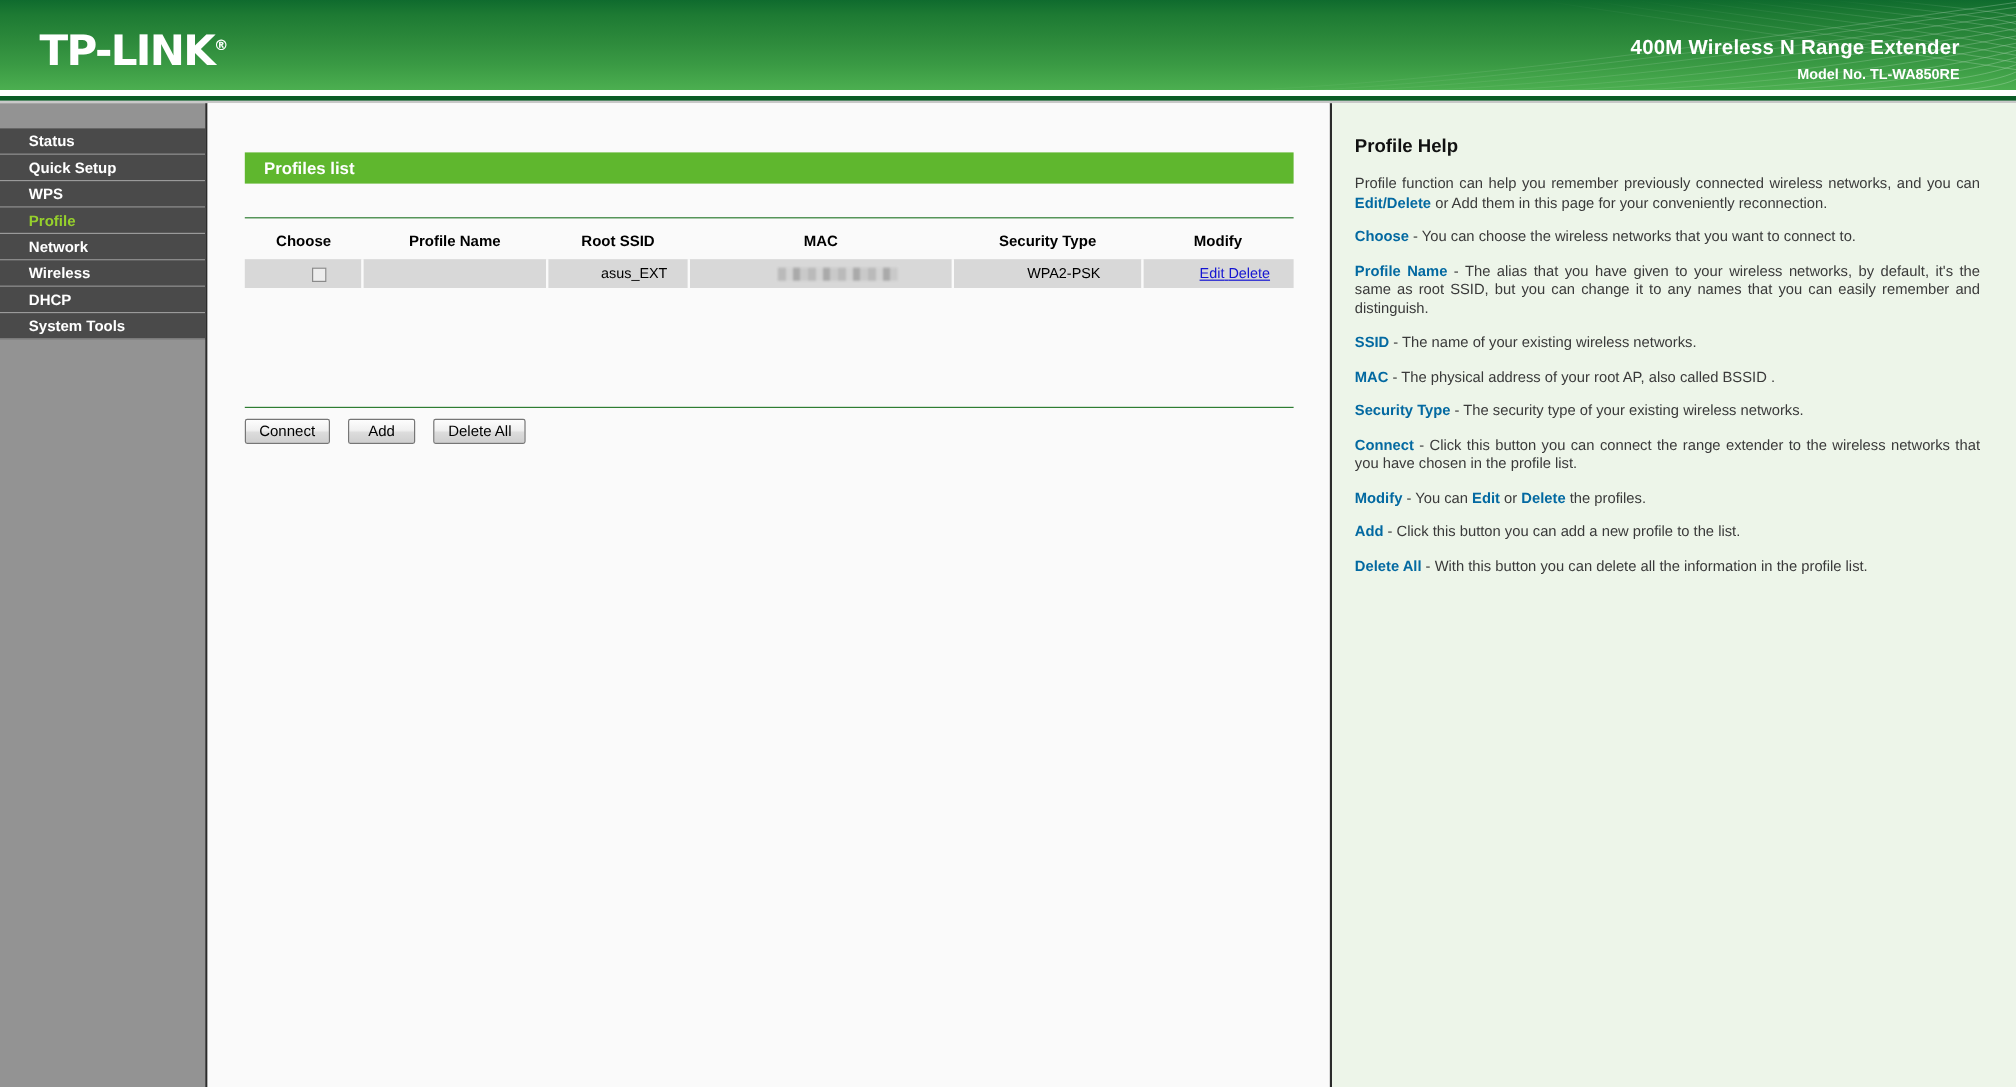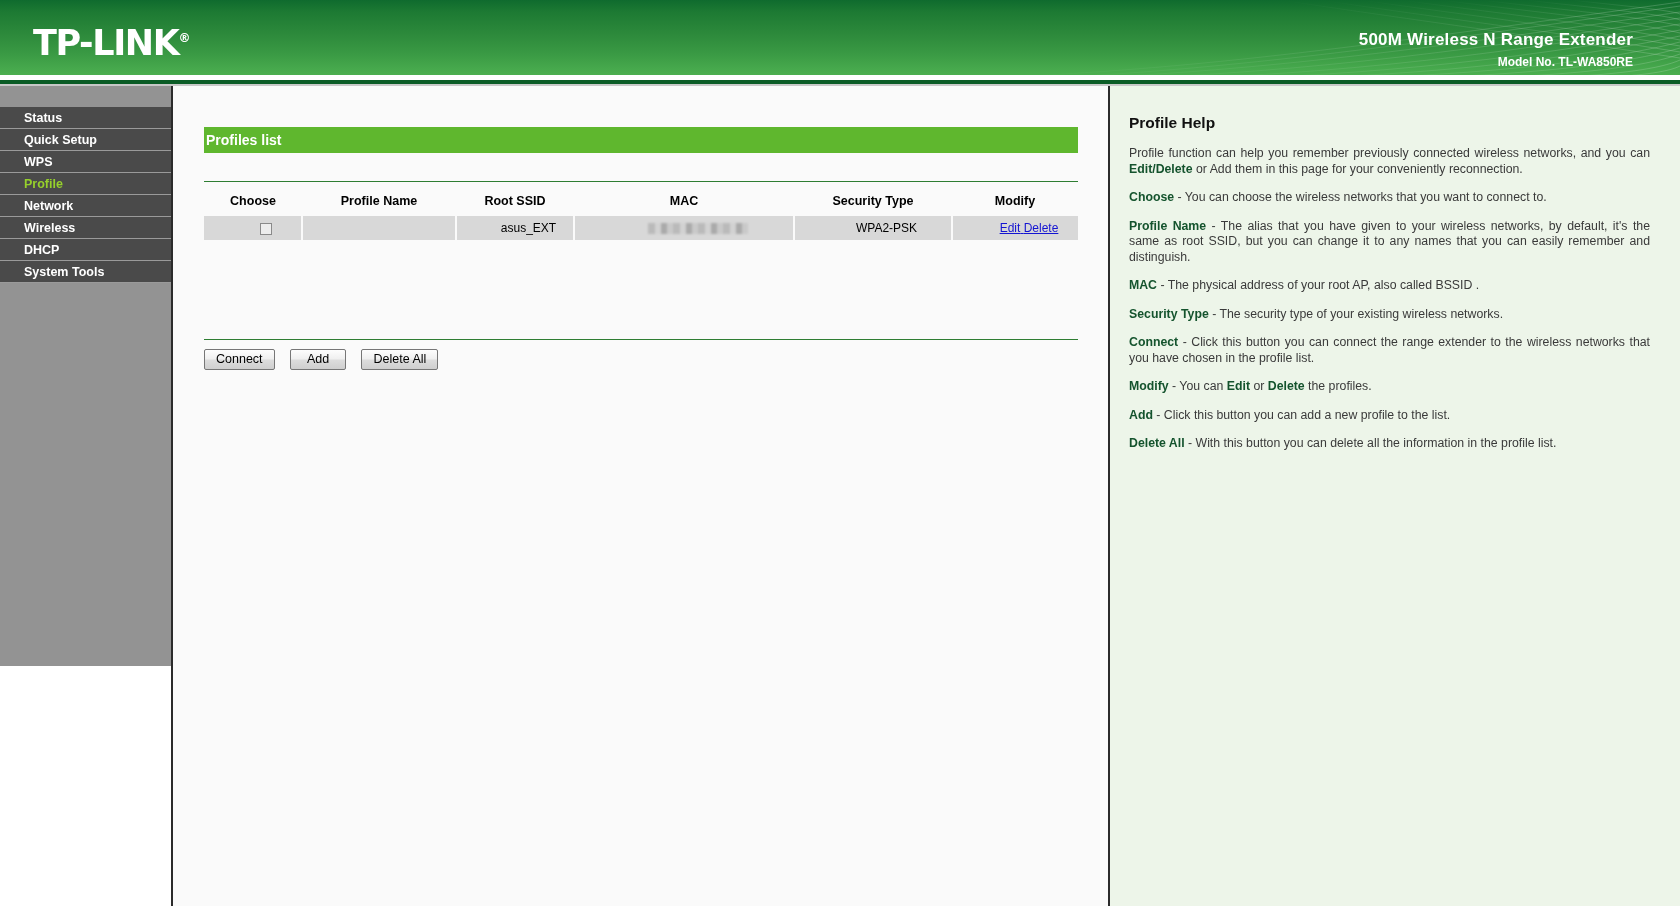--- a/index.html
+++ b/index.html
@@ -52,21 +52,21 @@
   }
   .header-underline2 {
     position: absolute; top: 84px; left: 0;
     width: 1680px; height: 2px;
     background: #c8c8c8;
   }
 
   
   .sidebar {
     position: absolute; left: 0; top: 86px;
-    width: 171px; height: 580px;
+    width: 171px; height: 820px;
     background: #939393;
   }
   .menu { position: absolute; top: 21px; left: 0; width: 171px; }
   .menu-item {
     height: 22px;
     background: #4a4a4a;
     border-bottom: 1px solid #9a9a9a;
     color: #ffffff;
     font-size: 12.5px;
     font-weight: bold;
@@ -93,21 +93,21 @@
     width: 935px; height: 820px;
     background: #fafafa;
   }
   .panel-title {
     position: absolute; left: 31px; top: 41px;
     width: 874px; height: 26px;
     background: #5fb72e;
     color: #ffffff;
     font-size: 14px; font-weight: bold;
     line-height: 26px;
-    padding-left: 2px;
+    padding-left: 16px;
   }
   .rule {
     position: absolute; left: 31px;
     width: 874px; height: 1px;
     background: #2e7d32;
   }
   .rule-top { top: 95px; }
   .rule-bottom { top: 253px; }
 
   
@@ -209,21 +209,21 @@
     font-weight: bold;
     color: #111111;
   }
   .help p {
     margin: 0 0 13px 0;
     font-size: 12.3px;
     line-height: 15.5px;
     color: #3a3a3a;
     text-align: justify;
   }
-  .help b { color: #14532d; font-weight: bold; }
+  .help b { color: #0369a1; font-weight: bold; }
 </style>
 </head>
 <body>
 
 <div class="header">
   <svg class="header-swoosh" viewBox="0 0 700 80" preserveAspectRatio="none">
     <defs>
       <linearGradient id="sg" x1="0" y1="0" x2="1" y2="0">
         <stop offset="0%" stop-color="#ffffff" stop-opacity="0"></stop>
         <stop offset="100%" stop-color="#ffffff" stop-opacity="0.5"></stop>
@@ -246,21 +246,21 @@
       <path d="M340,0 C460,18 575,32 700,52"></path>
       <path d="M380,0 C495,16 605,30 700,46"></path>
       <path d="M420,0 C525,14 630,26 700,40"></path>
       <path d="M460,0 C555,12 655,22 700,33"></path>
       <path d="M500,0 C585,10 670,18 700,26"></path>
       <path d="M545,0 C615,8 682,14 700,20"></path>
       <path d="M590,0 C645,6 690,10 700,14"></path>
     </g>
   </svg>
   <div class="logo"><span>TP-LINK</span><sup>®</sup></div>
-  <div class="model-title">500M Wireless N Range Extender</div>
+  <div class="model-title">400M Wireless N Range Extender</div>
   <div class="model-no">Model No. TL-WA850RE</div>
 </div>
 <div class="header-underline"></div>
 <div class="header-underline2"></div>
 
 <div class="sidebar">
   <div class="menu" id="menu">
       <div class="menu-item">Status</div>
       <div class="menu-item">Quick Setup</div>
       <div class="menu-item">WPS</div>
@@ -320,20 +320,21 @@
 
 <div class="help">
   <h2>Profile Help</h2>
 
   <p><span>Profile function can help you remember previously connected wireless networks, and you can </span><b>Edit/Delete</b><span> or Add them in this page for your conveniently reconnection.</span></p>
 
   <p><b>Choose</b><span> - You can choose the wireless networks that you want to connect to.</span></p>
 
   <p><b>Profile Name</b><span> - The alias that you have given to your wireless networks, by default, it's the same as root SSID, but you can change it to any names that you can easily remember and distinguish.</span></p>
 
+  <p><b>SSID</b><span> - The name of your existing wireless networks.</span></p>
 
   <p><b>MAC</b><span> - The physical address of your root AP, also called BSSID .</span></p>
 
   <p><b>Security Type</b><span> - The security type of your existing wireless networks.</span></p>
 
   <p><b>Connect</b><span> - Click this button you can connect the range extender to the wireless networks that you have chosen in the profile list.</span></p>
 
   <p><b>Modify</b><span> - You can </span><b>Edit</b><span> or </span><b>Delete</b><span> the profiles.</span></p>
 
   <p><b>Add</b><span> - Click this button you can add a new profile to the list.</span></p>

